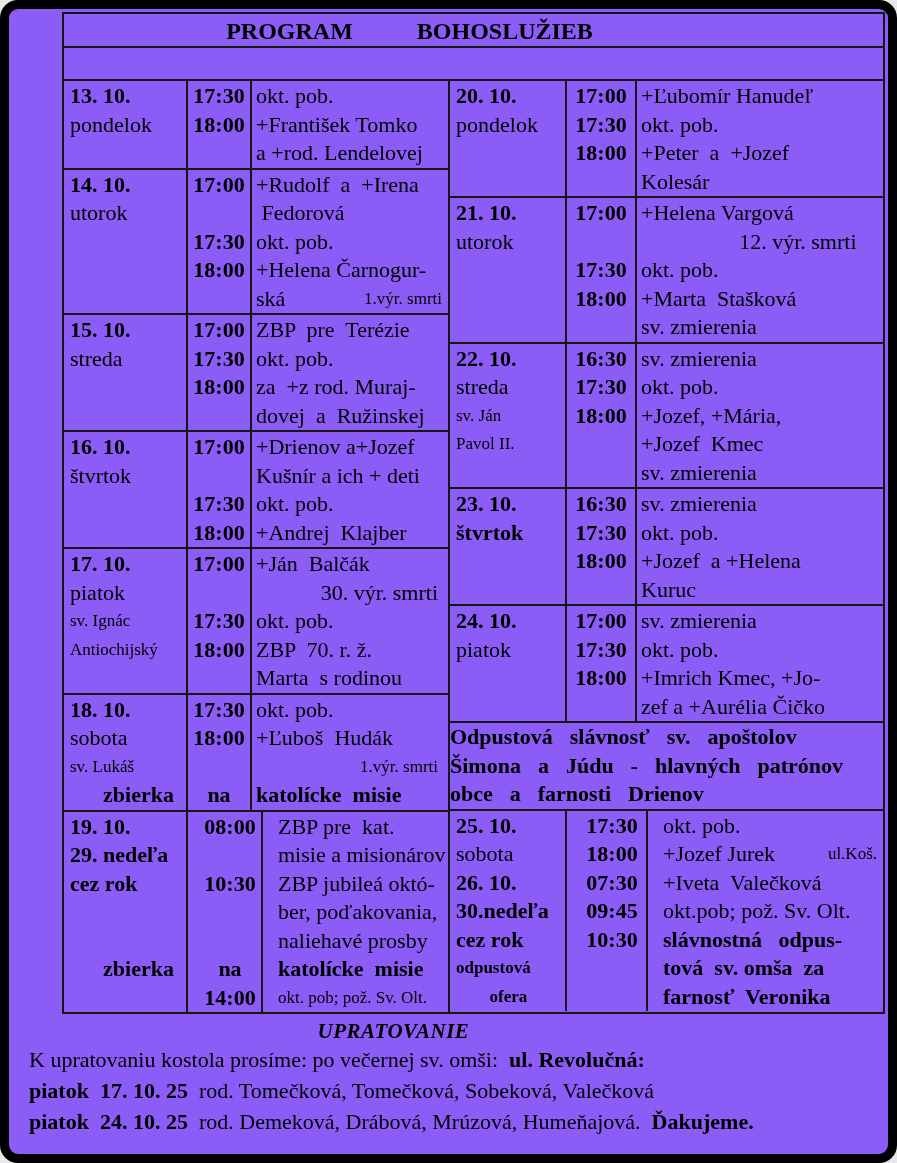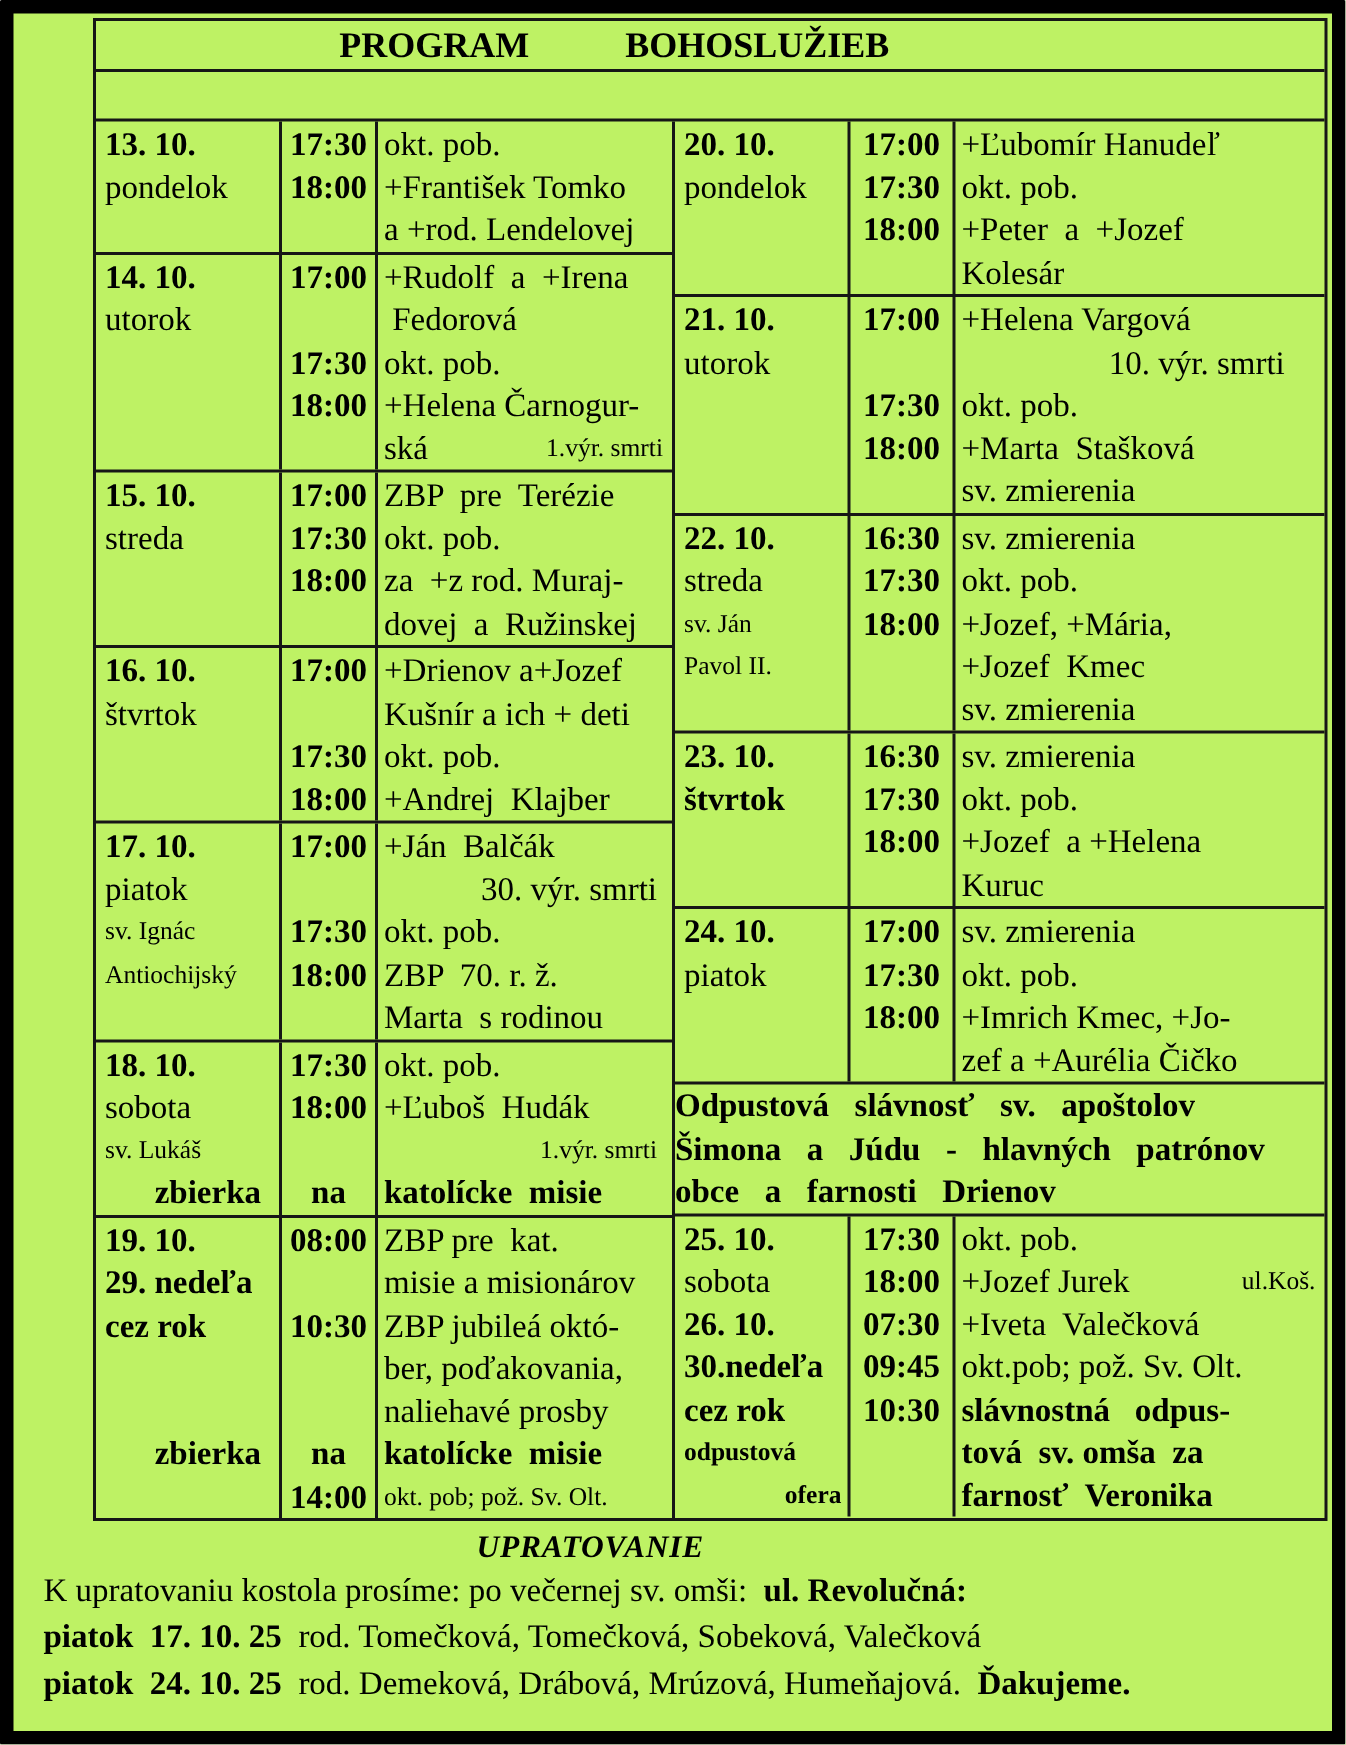--- a/index.html
+++ b/index.html
@@ -1,55 +1,55 @@
 <!DOCTYPE html>
 <html><head>
 <meta charset="utf-8">
 <style>
   * { margin:0; padding:0; box-sizing:border-box; }
   html,body { background:#e8e8e8; }
   body { width:897px; font-family:"Liberation Serif","DejaVu Serif",serif; color:#000; }
   .frame {
-    width:897px; height:1163px; background:#bef264;
-    border:9px solid #000; border-radius:1px; overflow:hidden;
+    width:897px; height:1163px; background:#8b5cf6;
+    border:9px solid #000; border-radius:18px; overflow:hidden;
     position:relative;
   }
   .program-table {
     margin:3px 3px 0 53px; width:823px;
     border:2px solid #161616;
   }
   .title-row {
     height:34px; line-height:34px; border-bottom:2px solid #161616;
     text-align:center; padding-right:128px;
     font-weight:700; font-size:24px; white-space:pre; word-spacing:10px;
   }
   .spacer-row { height:33px; border-bottom:2px solid #161616; }
   .tables { display:flex; }
   .half { }
   .half.left { width:386px; border-right:2px solid #161616; }
   .half.right { width:433px; }
   .row { display:flex; border-bottom:2px solid #161616; }
-  .row:last-child { border-bottom:none; }
+  .row:last-child { border-bottom:none;gap:11px; }
   .cell { padding-top:1px; }
   .cell.date { border-right:2px solid #161616; padding-left:6px; padding-right:4px; }
   .cell.time { border-right:2px solid #161616; text-align:center; }
   .cell.desc { flex:1; padding-left:4px; padding-right:2px; }
   .left .cell.date { width:124px; }
   .left .cell.time { width:64px; }
   .right .cell.date { width:117px; }
   .right .cell.time { width:70px; }
   .ln {
     min-height:28.5px; line-height:28.5px; font-size:22px;
     white-space:pre-wrap; overflow:hidden;
   }
   .time .ln { font-weight:700; letter-spacing:0; }
   .bold { font-weight:700; }
   .small { font-size:17px; }
   .right-al { text-align:right; padding-right:8px; }
-  .center-al { text-align:right; }
+  .center-al { text-align:center; }
   .tail-line { display:flex; justify-content:space-between; align-items:flex-end; }
   .tail { font-size:17px; padding-right:4px; }
   .announce-row { display:block; }
   .announce-row .ln { text-align:left; font-weight:700; word-spacing:3px; }
   .footer { margin:4px 10px 0 20px; }
   .footer-heading {
     text-align:center; font-weight:700; font-style:italic;
     font-size:21px; line-height:26px; letter-spacing:0.5px; margin-right:120px;
   }
   .footer-line { font-size:22px; line-height:31px; white-space:pre-wrap; }
@@ -233,21 +233,21 @@
             </div>
             <div class="cell time">
               <div class="ln">17:00</div>
               <div class="ln"></div>
               <div class="ln">17:30</div>
               <div class="ln">18:00</div>
               <div class="ln"></div>
             </div>
             <div class="cell desc">
               <div class="ln">+Helena Vargová</div>
-              <div class="ln right-al">10. výr. smrti   </div>
+              <div class="ln right-al">12. výr. smrti   </div>
               <div class="ln">okt. pob.</div>
               <div class="ln">+Marta  Stašková</div>
               <div class="ln">sv. zmierenia</div>
             </div>
           </div>
           <div class="row">
             <div class="cell date">
               <div class="ln bold">22. 10.</div>
               <div class="ln">streda</div>
               <div class="ln small">sv. Ján</div>

